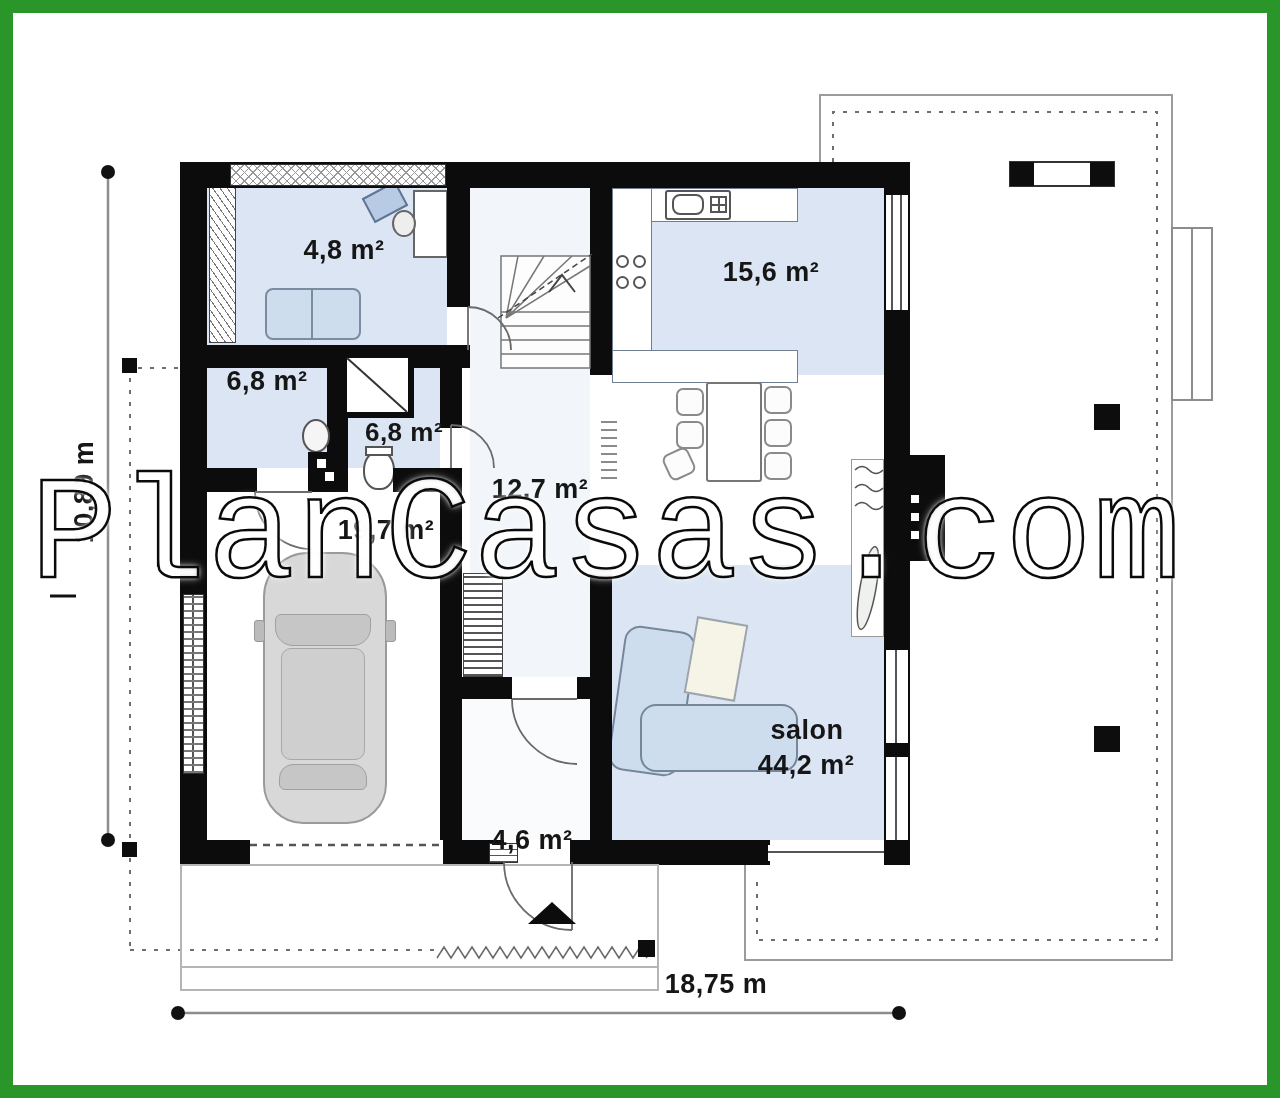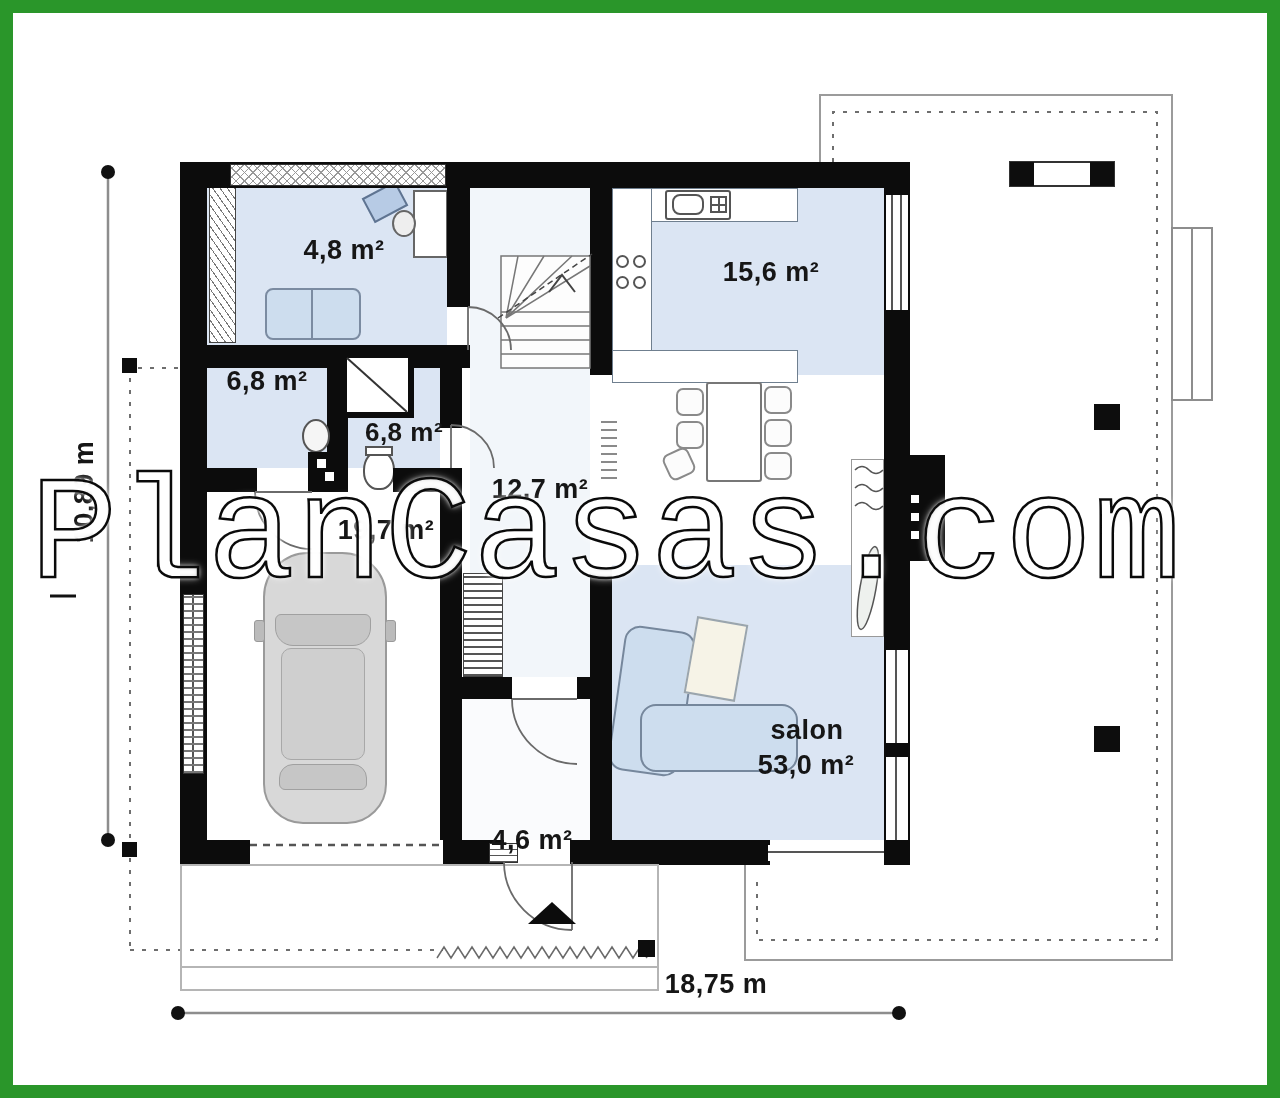--- a/index.html
+++ b/index.html
@@ -204,19 +204,19 @@
 <div class="abs" style="left:528px;top:902px;width:0;height:0;border-left:24px solid transparent;border-right:24px solid transparent;border-bottom:22px solid #0c0c0c;z-index:21"></div>
 
 <div class="lbl" style="left:344px;top:250px">4,8 m²</div>
 <div class="lbl" style="left:267px;top:381px">6,8 m²</div>
 <div class="lbl small" style="left:404px;top:432px">6,8 m²</div>
 <div class="lbl" style="left:771px;top:272px">15,6 m²</div>
 <div class="lbl" style="left:540px;top:489px">12,7 m²</div>
 <div class="lbl" style="left:386px;top:530px">19,7 m²</div>
 <div class="lbl" style="left:532px;top:840px">4,6 m²</div>
 <div class="lbl" style="left:807px;top:730px">salon</div>
-<div class="lbl" style="left:806px;top:765px">53,0 m²</div>
+<div class="lbl" style="left:806px;top:765px">44,2 m²</div>
 <div class="lbl rot" style="left:84px;top:492px">10,89 m</div>
 <div class="lbl" style="left:716px;top:984px">18,75 m</div>
 
 <div class="watermark">PlanCasas.com</div>
 
 <div class="frame"></div>
 
 </body></html>

